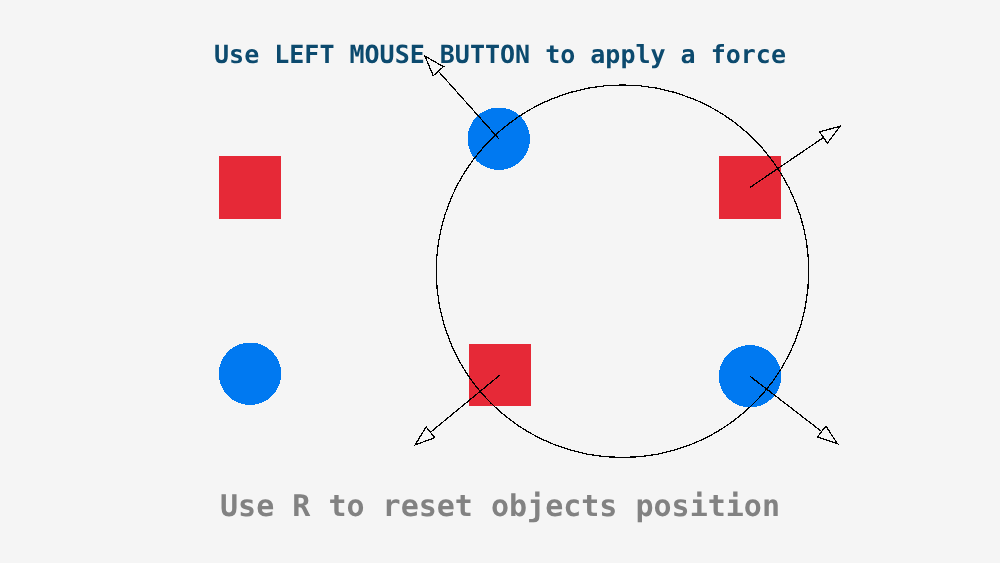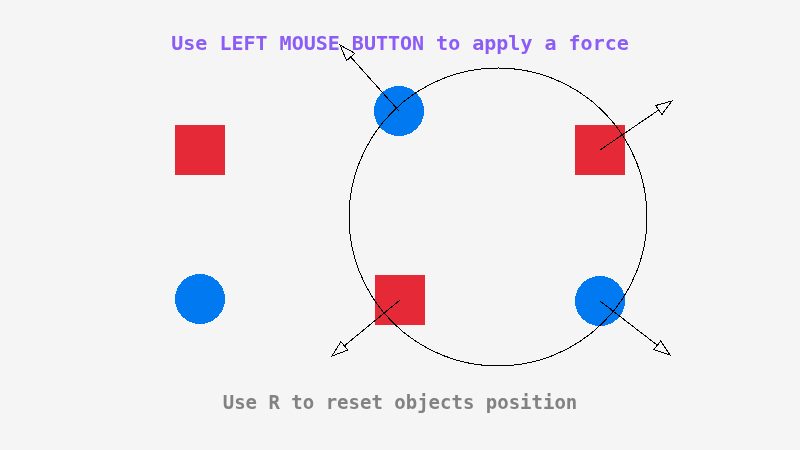--- a/index.html
+++ b/index.html
@@ -24,33 +24,33 @@
     white-space: pre;
     letter-spacing: 0px;
     user-select: none;
   }
   .label-top {
     top: 31px;
     font-size: 20px;
   }
   .label-bottom {
     top: 391px;
-    font-size: 19px;
+    font-size: 24px;
   }
   svg.scene {
     position: absolute;
     top: 0;
     left: 0;
   }
 </style>
 </head>
 <body style="background: rgb(245, 245, 245);">
 
 <div class="stage">
-  <div class="label label-top" style="color: #8b5cf6;">Use LEFT MOUSE BUTTON to apply a force</div>
+  <div class="label label-top" style="color: #0c4a6e;">Use LEFT MOUSE BUTTON to apply a force</div>
   <div class="label label-bottom" style="color: rgb(130, 130, 130);">Use R to reset objects position</div>
   <svg class="scene" id="scene-svg" width="800" height="450" viewBox="0 0 800 450">
       <rect x="175" y="125" width="50" height="50" fill="#e62937" shape-rendering="crispEdges"></rect>
       <circle cx="200" cy="299" r="25" fill="#0079f1" shape-rendering="crispEdges"></circle>
       <circle cx="399" cy="111" r="25" fill="#0079f1" shape-rendering="crispEdges"></circle>
       <rect x="575" y="125" width="50" height="50" fill="#e62937" shape-rendering="crispEdges"></rect>
       <rect x="375" y="275" width="50" height="50" fill="#e62937" shape-rendering="crispEdges"></rect>
       <circle cx="600" cy="301" r="25" fill="#0079f1" shape-rendering="crispEdges"></circle>
       <circle cx="498" cy="217" r="149" fill="none" stroke="#000000" stroke-width="1" shape-rendering="crispEdges"></circle>
       <line x1="399" y1="111" x2="350.66343364725543" y2="56.92858679184506" stroke="#000000" stroke-width="1" shape-rendering="crispEdges"></line>

